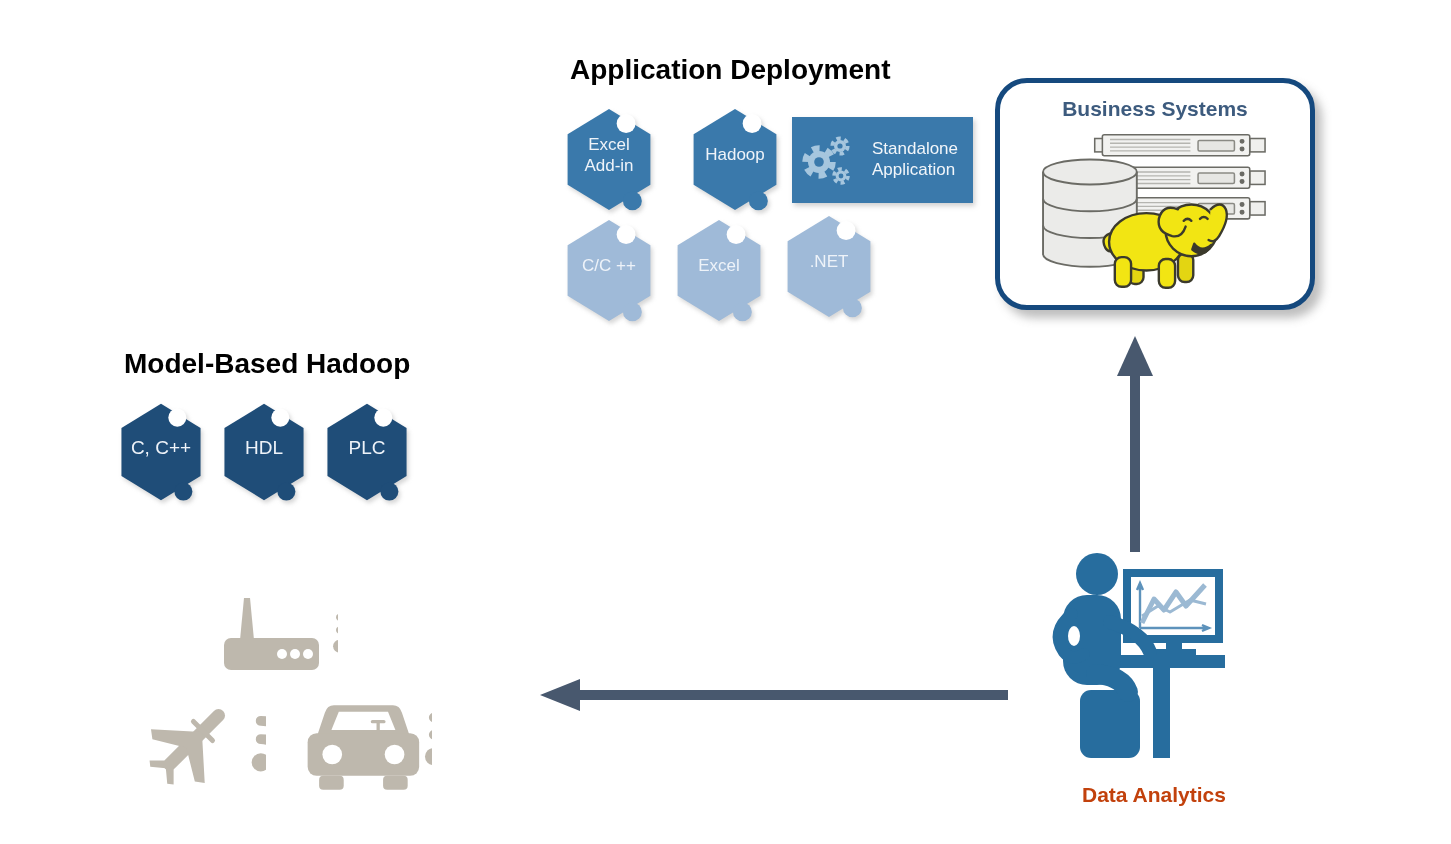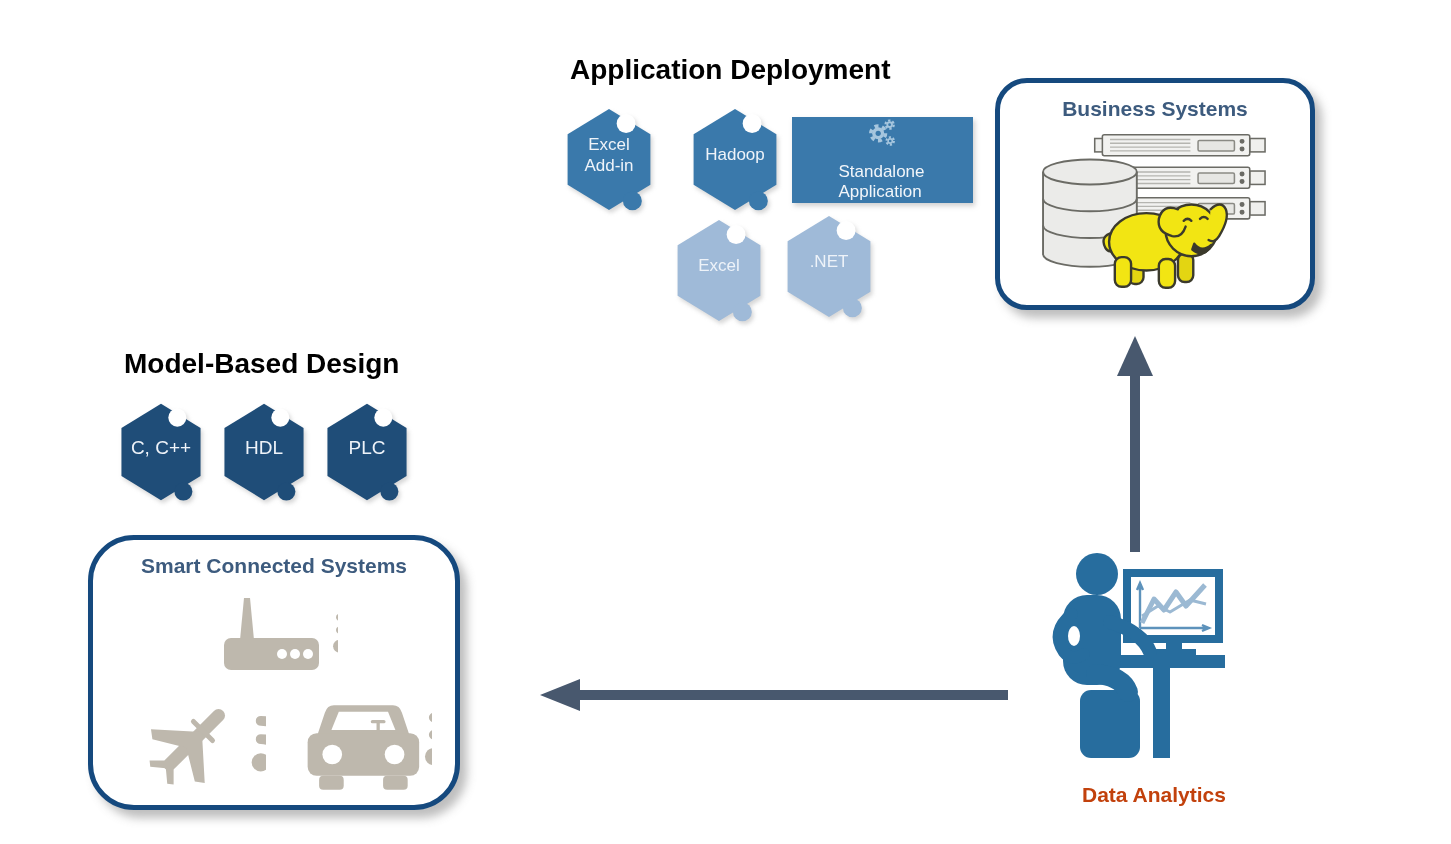--- a/index.html
+++ b/index.html
@@ -6,22 +6,22 @@
   html,body{margin:0;padding:0;background:#ffffff;font-family:"Liberation Sans",sans-serif;}
   .canvas{position:relative;width:1451px;height:844px;background:#ffffff;overflow:hidden;}
   .abs{position:absolute;}
   .section-title{position:absolute;font-weight:bold;color:#000;font-size:28px;line-height:1.15;white-space:nowrap;}
   .hex{position:absolute;}
   .hex svg{position:absolute;inset:0;width:100%;height:100%;filter:drop-shadow(2px 3px 2px rgba(120,120,120,.30));}
   .hex-label{position:absolute;inset:0;display:flex;align-items:center;justify-content:center;
              color:#eef3f9;text-align:center;white-space:pre-line;line-height:1.22;padding-bottom:8px;}
   .hex-label.sm{font-size:17px;}
   .hex-label.md{font-size:19px;}
-  .tile{position:absolute;background:#3a79ab;display:flex;align-items:center;gap:14px;padding:0 10px 0 8px;
-        box-shadow:2px 3px 5px rgba(120,120,120,.35);flex-direction:column;}
+  .tile{position:absolute;background:#3a79ab;display:flex;align-items:center;gap:20px;padding:0 10px 0 8px;
+        box-shadow:2px 3px 5px rgba(120,120,120,.35);}
   .tile-label{color:#f2f6fa;font-size:17px;line-height:1.22;white-space:pre-line;}
   .round-box{position:absolute;background:#ffffff;border:5px solid #15497e;
              box-shadow:7px 8px 10px rgba(110,110,110,.45);}
   .round-box .box-title{position:absolute;left:0;right:0;top:14px;text-align:center;
              font-weight:bold;font-size:21px;color:#3d5b7e;white-space:nowrap;}
   .analytics-label{position:absolute;font-weight:bold;font-size:21px;color:#c2410c;white-space:nowrap;}
   .arrow{position:absolute;}
 </style>
 </head>
 <body>
@@ -71,36 +71,42 @@
         <circle cx="40" cy="14" r="2.6" fill="#3a79ab"></circle>
         <circle cx="41" cy="44" r="5.4" fill="#a6c6de"></circle>
         <circle cx="41" cy="44" r="7" stroke="#a6c6de" stroke-width="3.6" fill="none" stroke-dasharray="4 3.4"></circle>
         <circle cx="41" cy="44" r="2.4" fill="#3a79ab"></circle>
       </g>
     </svg>
     <div class="tile-label">Standalone
 Application</div>
   </div>
 
+  <div class="hex" style="left:564px;top:218px;width:90px;height:105px;color:#9fbad8">
+    <svg viewBox="0 0 100 114">
+        <use href="#puzzle-hex" xlink:href="#puzzle-hex"></use>
+      </svg>
+    <div class="hex-label sm">C/C ++</div>
+  </div>
 
   <div class="hex" style="left:674px;top:218px;width:90px;height:105px;color:#9fbad8">
     <svg viewBox="0 0 100 114">
         <use href="#puzzle-hex" xlink:href="#puzzle-hex"></use>
       </svg>
     <div class="hex-label sm">Excel</div>
   </div>
 
   <div class="hex" style="left:784px;top:214px;width:90px;height:105px;color:#9fbad8">
     <svg viewBox="0 0 100 114">
         <use href="#puzzle-hex" xlink:href="#puzzle-hex"></use>
       </svg>
     <div class="hex-label sm">.NET</div>
   </div>
 
-  <div class="section-title" style="left:124px;top:348px;">Model-Based Design</div>
+  <div class="section-title" style="left:124px;top:348px;">Model-Based Hadoop</div>
 
   <div class="hex" style="left:221px;top:402px;width:86px;height:100px;color:#1f4d78">
     <svg viewBox="0 0 100 114">
         <use href="#puzzle-hex" xlink:href="#puzzle-hex"></use>
       </svg>
     <div class="hex-label md">HDL</div>
   </div>
 
   <div class="hex" style="left:118px;top:402px;width:86px;height:100px;color:#1f4d78">
     <svg viewBox="0 0 100 114">
@@ -167,23 +173,20 @@
         <circle cx="92" cy="32" r="27" fill="#f2e513"></circle>
         <path d="M112,10 Q123,0 128,10 Q132,20 121,38 Q116,46 110,42" fill="#f2e513"></path>
         <path d="M78,10 Q62,4 58,20 Q56,34 72,38 Q82,40 86,28" fill="#f2e513"></path>
         <path d="M84,22 q4,-4 8,0" fill="none"></path>
         <path d="M101,20 q4,-4 8,0" fill="none"></path>
         <path d="M95,46 Q103,56 113,47 Q105,62 93,52 Z" fill="#3b3a2c"></path>
       </g>
     </svg>
   </div>
 
-  <div class="round-box" style="left:88px;top:535px;width:362px;height:265px;border-radius:46px;">
-    <div class="box-title">Smart Connected Systems</div>
-  </div>
 
   <svg class="abs" style="left:224px;top:598px;color:#beb8ad;" width="114" height="74" viewBox="0 0 114 74">
     <polygon points="20,0 26,0 30,42 16,42" fill="#beb8ad"></polygon>
     <rect x="0" y="40" width="95" height="32" rx="7" fill="#beb8ad"></rect>
     <circle cx="58" cy="56" r="5" fill="#ffffff"></circle>
     <circle cx="71" cy="56" r="5" fill="#ffffff"></circle>
     <circle cx="84" cy="56" r="5" fill="#ffffff"></circle>
     <use href="#wifi" xlink:href="#wifi" transform="translate(86,2) scale(0.72)"></use>
   </svg>
 

